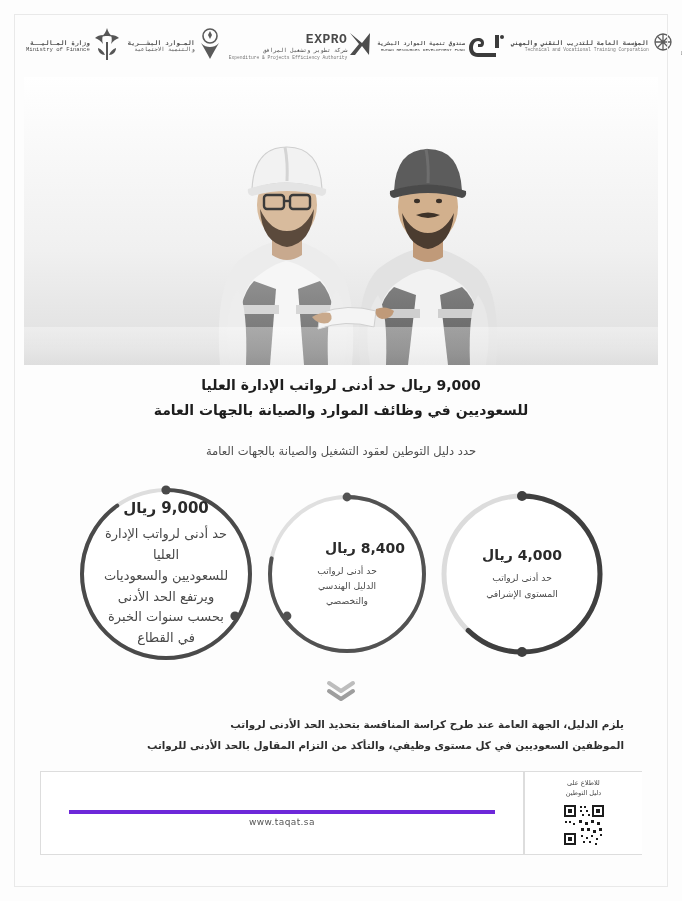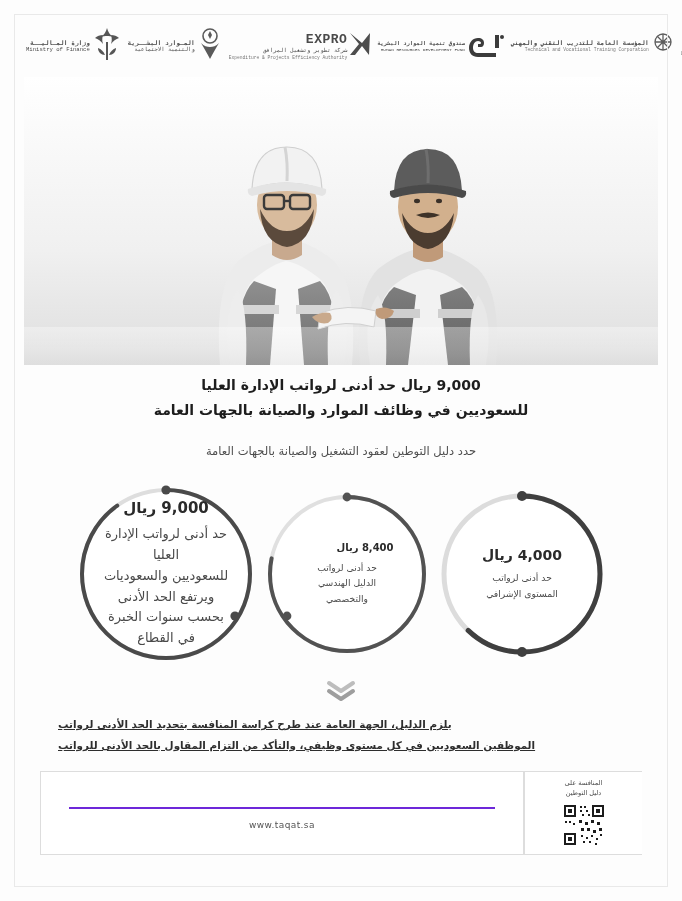--- a/index.html
+++ b/index.html
@@ -123,39 +123,38 @@
     position:relative;
     font-size:9.2px;
     line-height:1.65;
     color:#4a4a4a;
     padding:0 28px;
   }
   .circle.c3 .desc{font-size:13px;line-height:1.6;padding:0 22px;}
   .circle.c1{width:170px;height:170px;}
   .circle.c1 .amount{font-size:14px;}
   .circle.c2{width:168px;height:168px;}
-  .circle.c2 .amount{font-size:10px;margin-left:36px;}
+  .circle.c2 .amount{font-size:14px;margin-left:36px;}
 
   
   .chev{
     display:flex;
     justify-content:center;
     margin-top:6px;
   }
 
   
   .note{
-    text-align:left;
+    text-align:right;
     margin:12px 58px 0 58px;
     font-size:10.4px;
     line-height:2;
     font-weight:bold;
     color:#2e2e2e;
     direction:rtl;
-    text-decoration:underline;
   }
 
   
   .footer{
     position:absolute;
     left:40px;right:40px;bottom:46px;
     display:flex;
     flex-direction:row-reverse;
     align-items:stretch;
     gap:0;
@@ -175,22 +174,22 @@
     font-size:10px;
     color:#2d2d2d;
     direction:rtl;
   }
   .footer .cta .line2{
     margin-top:10px;
     width:92%;
     text-align:center;
     font-size:9px;
     color:#555;
-    border-top:2px solid #6d28d9;
-    padding-top:11px;
+    border-top:4px solid #6d28d9;
+    padding-top:3px;
     letter-spacing:.4px;
     direction:ltr;
   }
   .footer .qr-box{
     flex:0 0 118px;
     background:#ffffff;
     border:1px solid #dddddd;
     border-right:none;
     display:flex;
     flex-direction:column;
@@ -478,21 +477,21 @@
   </div>
 
   <div class="footer">
 
     <div class="cta">
       <span class="line2">www.taqat.sa</span>
     </div>
 
     <div class="qr-box">
       <span class="cap">
-        <span>المنافسة على</span><br>
+        <span>للاطلاع على</span><br>
         <span>دليل التوطين</span>
       </span>
       <span class="qr">
         <svg width="44" height="44" viewBox="0 0 44 44" aria-hidden="true">
           <rect width="44" height="44" fill="#fff"></rect>
           <g fill="#1c1c1c">
             <rect x="2" y="2" width="12" height="12"></rect>
               <rect x="4" y="4" width="8" height="8" fill="#fff"></rect>
               <rect x="6" y="6" width="4" height="4"></rect>
             <rect x="30" y="2" width="12" height="12"></rect>

